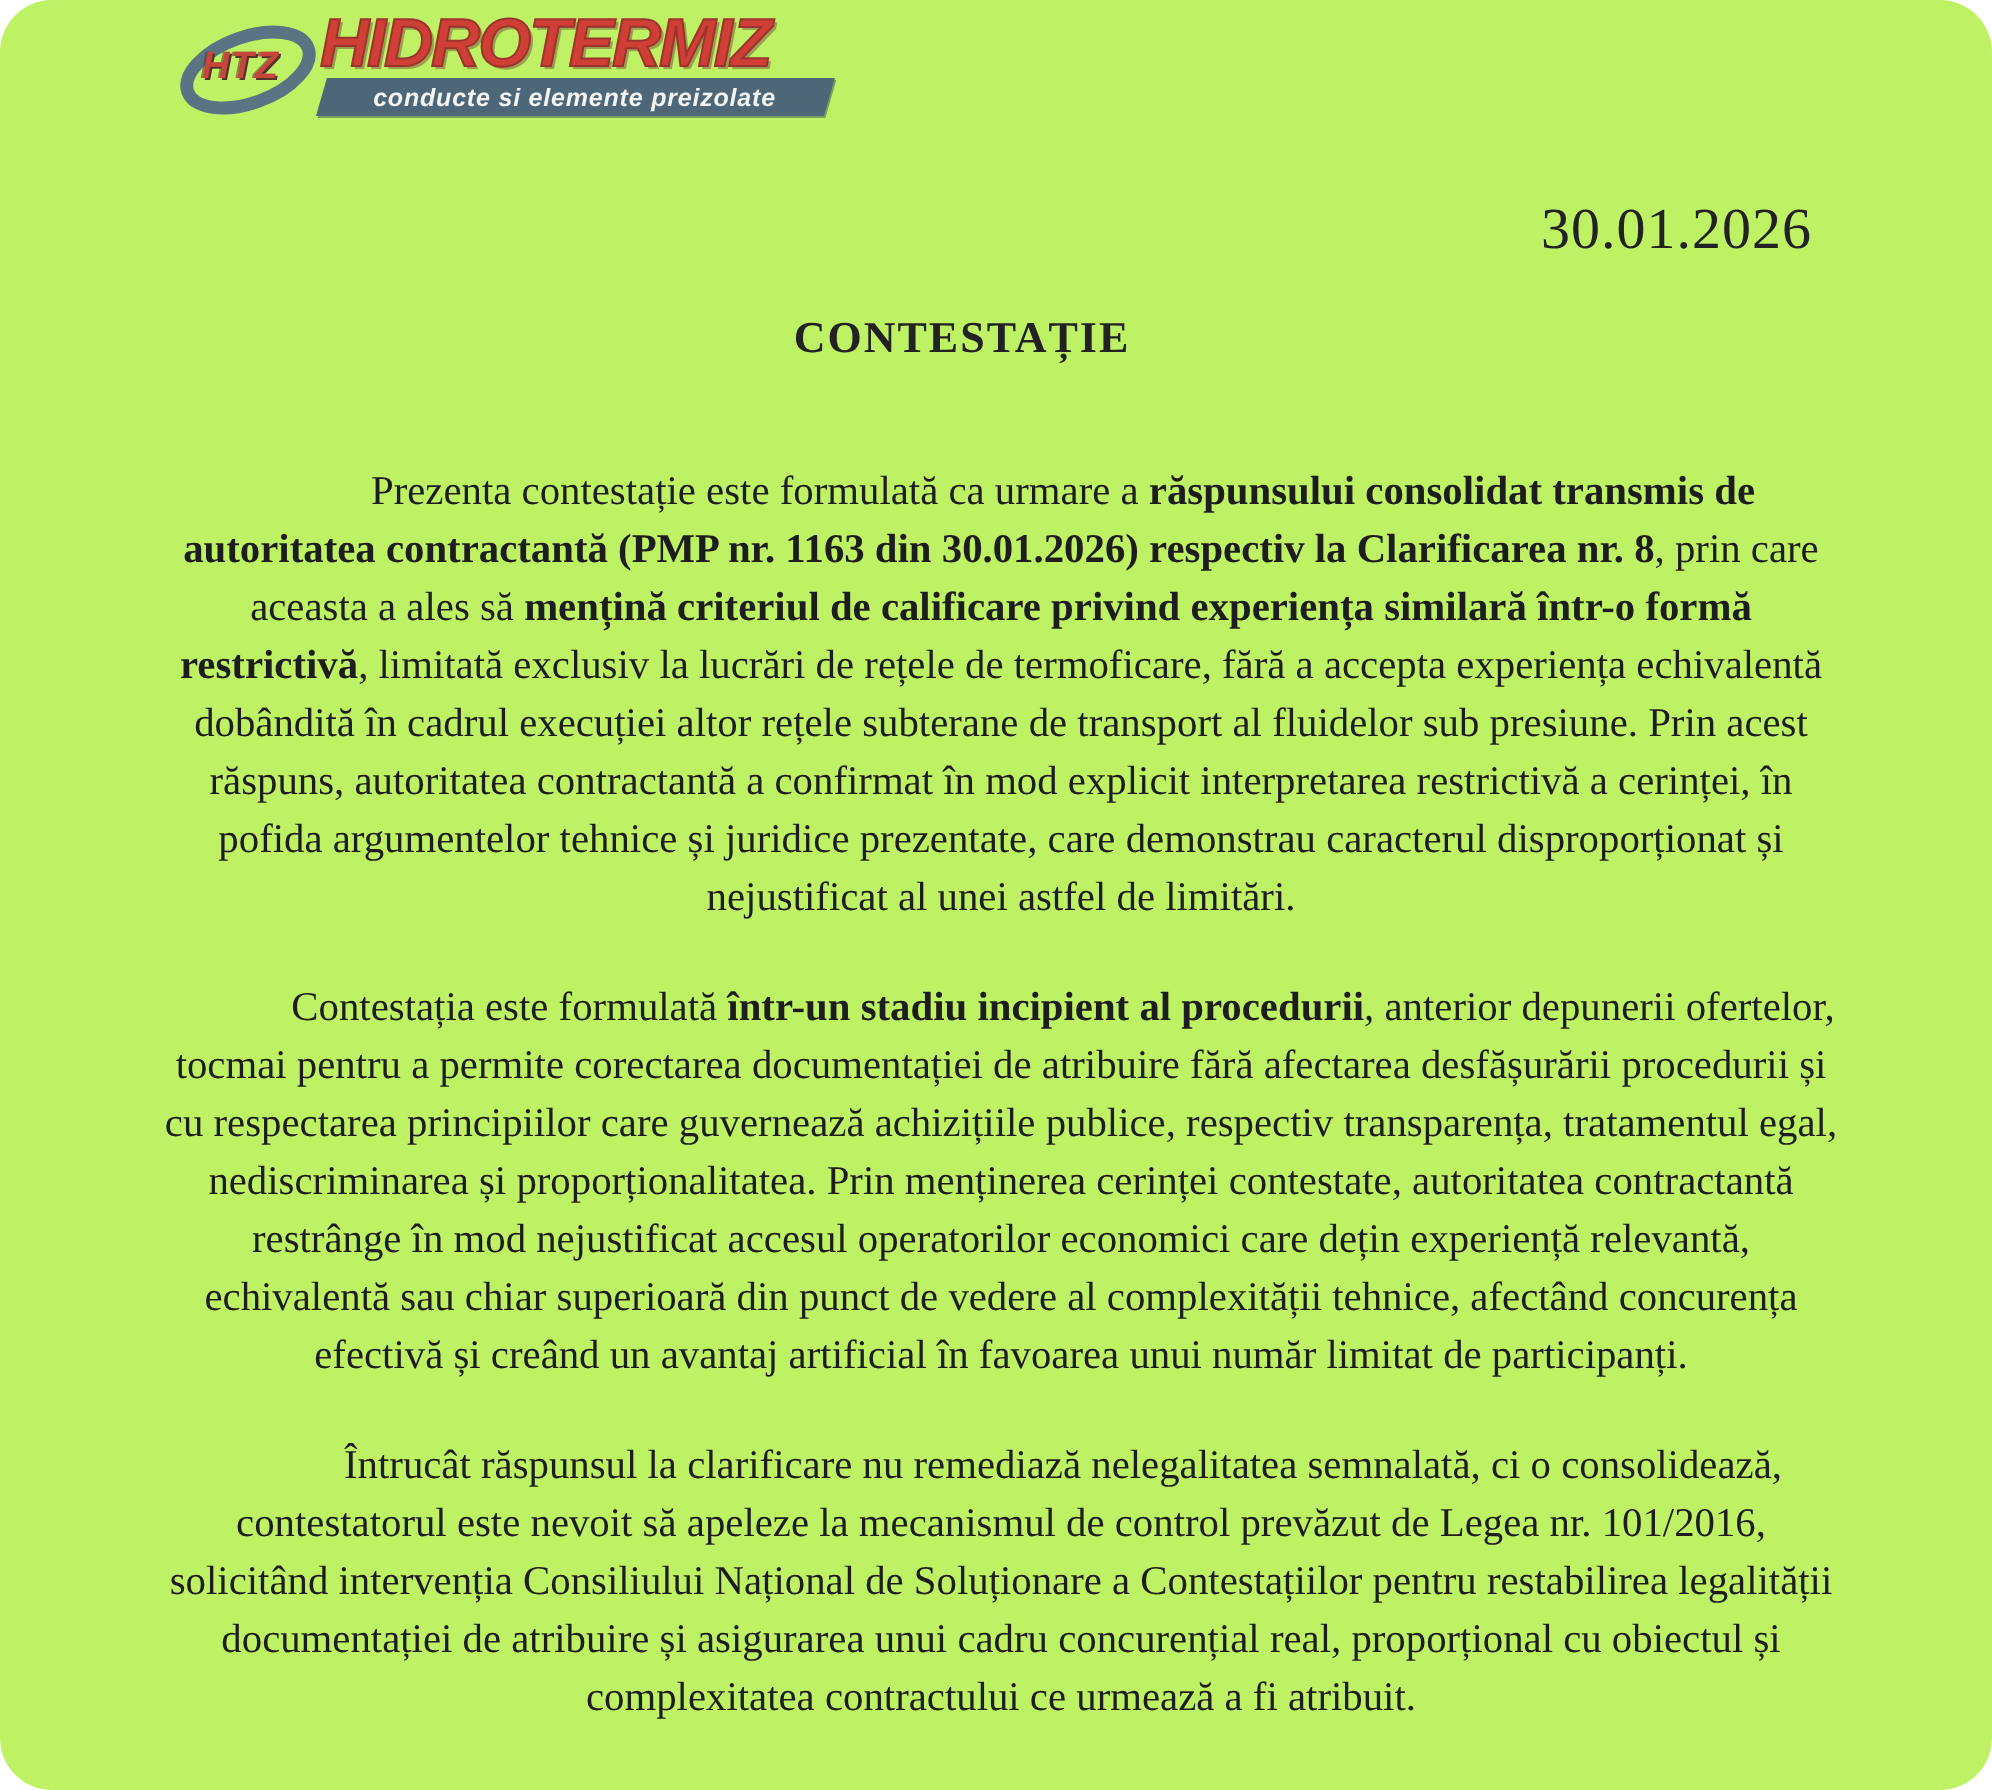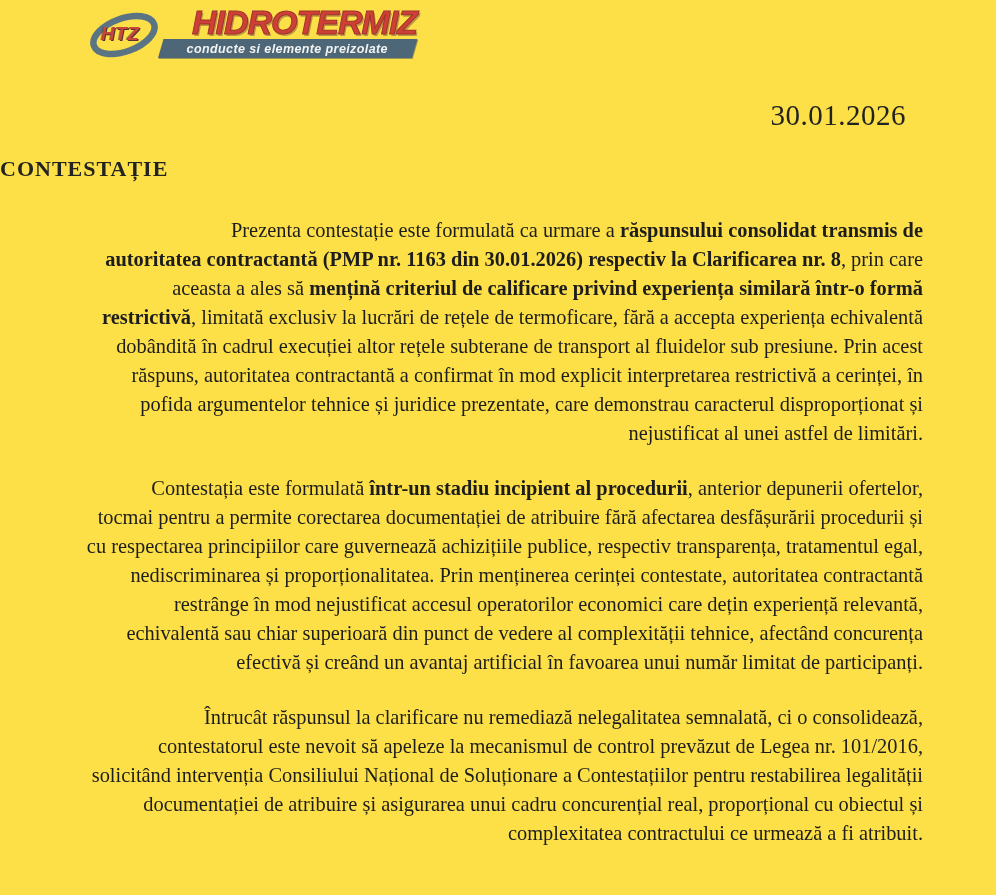--- a/index.html
+++ b/index.html
@@ -1,24 +1,25 @@
 <!DOCTYPE html>
 <html><head>
 <meta charset="utf-8">
 <style>
   * { margin: 0; padding: 0; box-sizing: border-box; }
   html, body { background: #ffffff; }
   .page {
     position: relative;
     width: 996px;
     height: 895px;
-    background: #fde047;
+    background: #bef264;
     overflow: hidden;
     font-family: "Liberation Serif", "DejaVu Serif", serif;
     color: #1d1d1d;
+    border-radius: 26px;
   }
 
   
   .logo {
     position: absolute;
     top: 6px;
     left: 88px;
     display: flex;
     align-items: flex-start;
   }
@@ -46,21 +47,20 @@
     font-family: "Liberation Sans", sans-serif;
     font-style: italic;
     font-weight: bold;
     font-size: 34px;
     line-height: 32px;
     letter-spacing: -1px;
     color: #cf3f36;
     -webkit-text-stroke: 1px #9b342c;
     text-shadow: 1.5px 1.5px 0 rgba(110,60,55,.45);
     white-space: nowrap;
-    margin-left: 32px;
   }
   .tagline-bar {
     margin-top: 1px;
     margin-left: -2px;
     width: 254px;
     height: 19px;
     background: #4d6678;
     transform: skewX(-16deg);
     transform-origin: left bottom;
     display: flex;
@@ -86,33 +86,34 @@
     right: 90px;
     font-size: 29px;
     letter-spacing: 0.5px;
     color: #222;
   }
   .doc-title {
     position: absolute;
     top: 156px;
     left: 0;
     width: 962px;
+    text-align: center;
     font-size: 22px;
     font-weight: bold;
     letter-spacing: 1px;
     color: #222;
   }
   .doc-body {
     position: absolute;
-    top: 216px;
+    top: 232px;
     left: 78px;
     width: 845px;
     font-size: 20.4px;
     line-height: 29px;
-    text-align: right;
+    text-align: center;
   }
   .doc-body p { margin: 0; text-indent: 62px; }
   .doc-body p + p { margin-top: 26px; }
   .doc-body .b { font-weight: bold; }
 </style>
 </head>
 <body>
 
 <div class="page">
 

